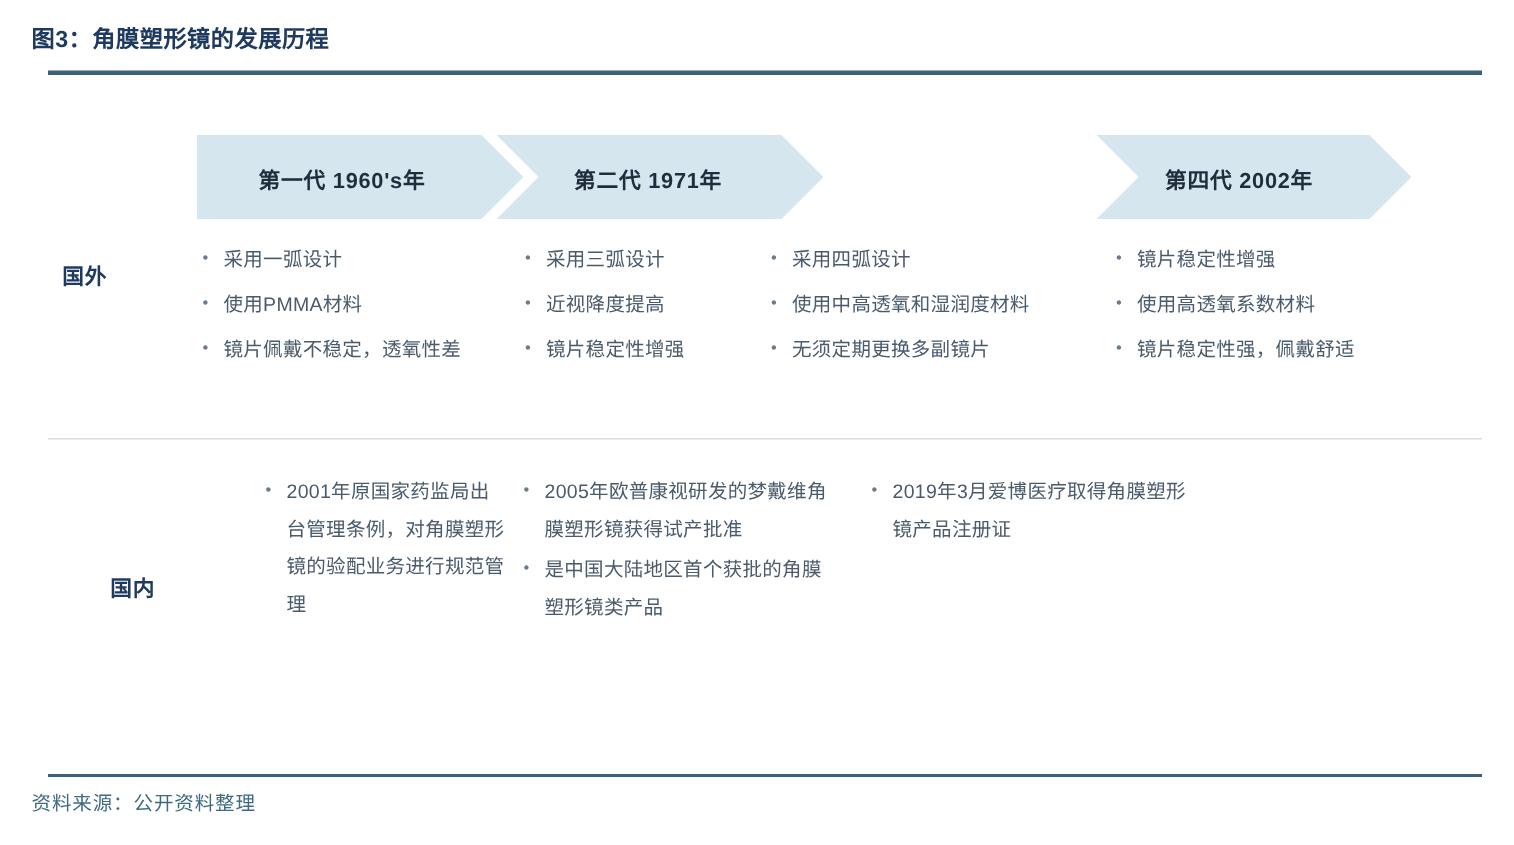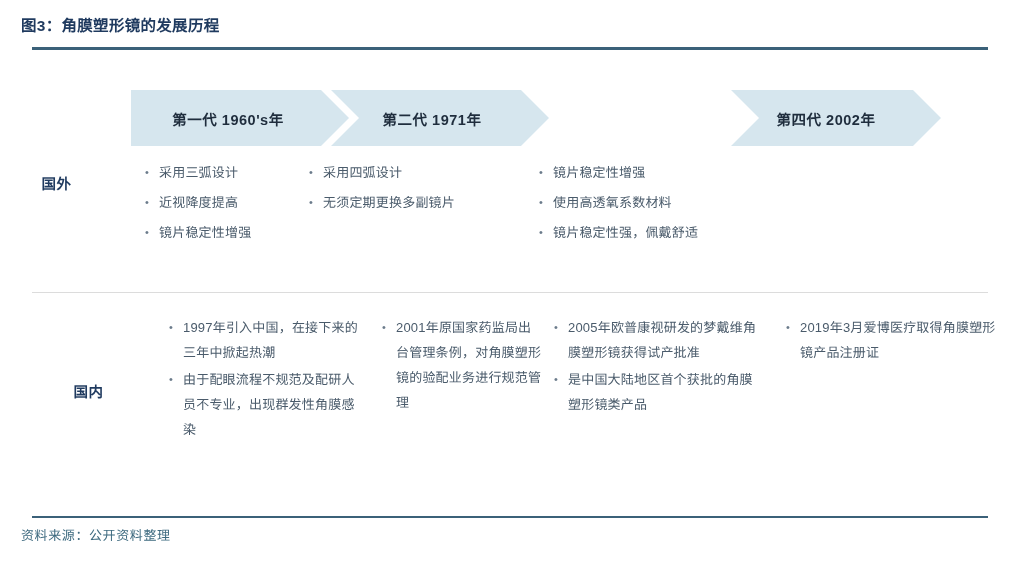--- a/index.html
+++ b/index.html
@@ -190,54 +190,56 @@
     <span class="chevron-label">第二代 1971年</span>
   </div>
   <div class="chevron chev-4">
     <span class="chevron-label">第四代 2002年</span>
   </div>
 </div>
 
 <div class="row row-foreign">
   <div class="row-label">国外</div>
   <div class="cells">
+    <div class="cell c1">
+      <ul class="bullets">
+        <li>采用一弧设计</li>
+        <li>使用PMMA材料</li>
+        <li>镜片佩戴不稳定，透氧性差</li>
+      </ul>
+    </div>
     <div class="cell c2">
       <ul class="bullets">
         <li>采用三弧设计</li>
         <li>近视降度提高</li>
         <li>镜片稳定性增强</li>
       </ul>
     </div>
     <div class="cell c3">
       <ul class="bullets">
         <li>采用四弧设计</li>
+        <li>使用中高透氧和湿润度材料</li>
         <li>无须定期更换多副镜片</li>
       </ul>
     </div>
     <div class="cell c4">
       <ul class="bullets">
         <li>镜片稳定性增强</li>
         <li>使用高透氧系数材料</li>
         <li>镜片稳定性强，佩戴舒适</li>
       </ul>
     </div>
   </div>
 </div>
 
 <div class="row-rule mid"></div>
 
 <div class="row row-domestic">
   <div class="row-label">国内</div>
   <div class="cells">
-    <div class="cell c1">
-      <ul class="bullets">
-        <li>1997年引入中国，在接下来的三年中掀起热潮</li>
-        <li>由于配眼流程不规范及配研人员不专业，出现群发性角膜感染</li>
-      </ul>
-    </div>
     <div class="cell c2">
       <ul class="bullets">
         <li>2001年原国家药监局出台管理条例，对角膜塑形镜的验配业务进行规范管理</li>
       </ul>
     </div>
     <div class="cell c3">
       <ul class="bullets">
         <li>2005年欧普康视研发的梦戴维角膜塑形镜获得试产批准</li>
         <li>是中国大陆地区首个获批的角膜塑形镜类产品</li>
       </ul>

